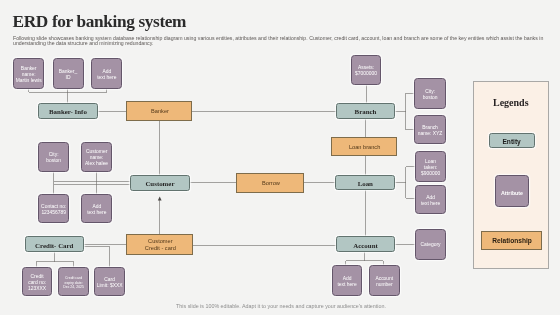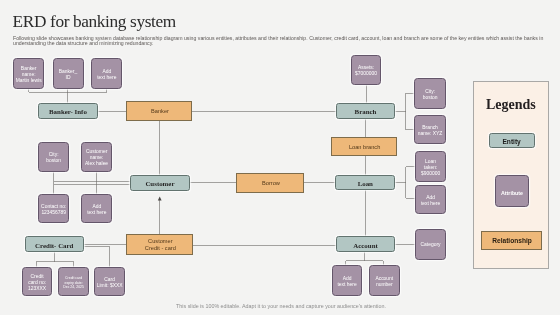--- a/index.html
+++ b/index.html
@@ -1,27 +1,27 @@
 <!DOCTYPE html>
 <html><head>
 <meta charset="utf-8">
 <style>
   html,body{margin:0;padding:0;}
   body{width:560px;height:315px;overflow:hidden;background:#f3f3f2;font-family:"Liberation Sans",sans-serif;-webkit-font-smoothing:antialiased;}
   .slide{position:relative;width:560px;height:315px;background:#f3f3f2;}
-  .title{position:absolute;left:12.6px;top:11.8px;font-family:"Liberation Serif",serif;font-size:17.3px;font-weight:400;color:#2b2b2b;letter-spacing:-0.37px;}
+  .title{position:absolute;left:12.6px;top:11.8px;font-family:"Liberation Serif",serif;font-size:17.3px;font-weight:700;color:#2b2b2b;letter-spacing:-0.37px;}
   .subtitle{position:absolute;left:13px;top:35.5px;width:535px;font-size:5.2px;line-height:5.3px;color:#5d5856;}
   .footer{position:absolute;left:1px;top:303px;width:560px;text-align:center;font-size:5.35px;color:#8d8d8d;}
   svg.links{position:absolute;left:0;top:0;width:560px;height:315px;overflow:visible;}
   .node{position:absolute;box-sizing:border-box;display:flex;align-items:center;justify-content:center;text-align:center;}
   .attr{background:#a492a5;border:0.75px solid #64566a;box-shadow:0 0 1.4px 0.9px rgba(255,255,255,0.8);border-radius:3.5px;color:#ffffff;font-size:4.95px;line-height:6.05px;padding-top:2.6px;}
   .entity{background:#b2c6c3;border:0.7px solid #62736f;box-shadow:0 0 1.4px 0.9px rgba(255,255,255,0.8);border-radius:2.6px;color:#262626;font-family:"Liberation Serif",serif;font-weight:700;font-size:6.9px;line-height:9px;padding-top:1.6px;}
   .rel{background:#eeb879;border:0.7px solid #7e6c4b;color:#53391a;font-size:5.65px;line-height:7px;padding-top:1px;padding-left:1.5px;}
   .legend{position:absolute;left:472.9px;top:80.8px;width:75.8px;height:188.5px;box-sizing:border-box;background:#fbf0e6;border:0.7px solid #a9a8a6;}
-  .legend-title{position:absolute;left:0;top:16.5px;width:100%;text-align:center;font-family:"Liberation Serif",serif;font-weight:700;font-size:14px;color:#231f20;}
+  .legend-title{position:absolute;left:0;top:16.5px;width:100%;text-align:center;font-family:"Liberation Serif",serif;font-weight:700;font-size:10px;color:#231f20;}
   .lg-entity{position:absolute;left:488.7px;top:132.9px;width:45.9px;height:15.1px;font-family:'Liberation Sans',sans-serif;font-weight:700;font-size:6.6px;color:#1d1d1d;}
   .lg-attr{position:absolute;left:494.6px;top:175.2px;width:34.9px;height:32.3px;font-size:5.3px;font-weight:700;}
   .lg-rel{position:absolute;left:480.5px;top:230.9px;width:61.6px;height:19.1px;font-weight:700;font-size:6.6px;color:#2c2113;}
 </style>
 </head>
 <body>
 
 <div class="slide">
   <div class="title">ERD for banking system</div>
   <div class="subtitle">Following slide showcases banking system database relationship diagram using various entities, attributes and their relationship. Customer, credit card, account, loan and branch are some of the key entities which assist the banks in understanding the data structure and minimizing redundancy.</div>

